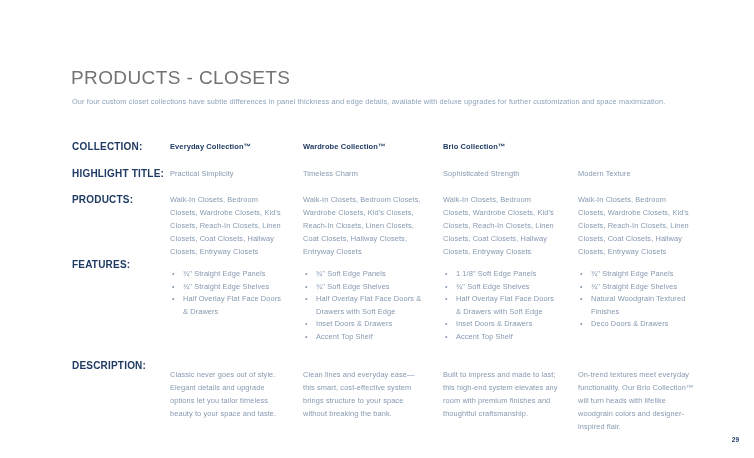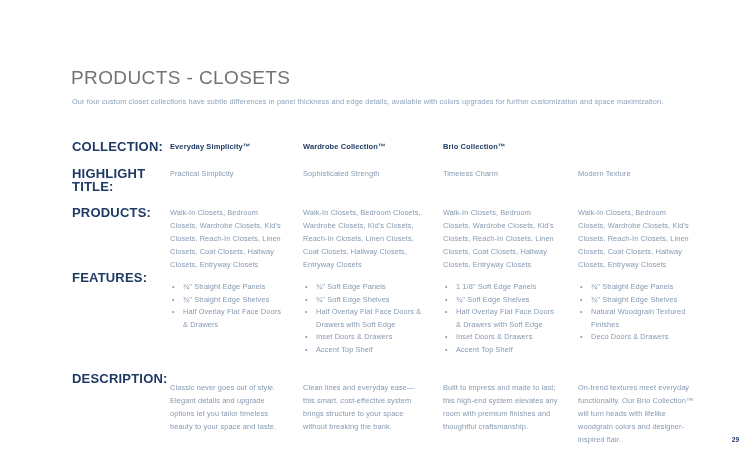--- a/index.html
+++ b/index.html
@@ -21,21 +21,21 @@
   }
   .compare-table{
     position:absolute;left:72px;top:140px;width:660px;
   }
   .row{
     display:grid;
     grid-template-columns:98px 133px 140px 135px 135px;
     align-items:start;
   }
   .label{
-    font-weight:bold;color:#1f3a63;font-size:13px;
+    font-weight:bold;color:#1f3a63;font-size:10px;
     letter-spacing:0.2px;line-height:13px;
   }
   .cell{
     font-size:7.4px;color:#8599b0;line-height:13px;
     padding-right:18px;letter-spacing:0.1px;
   }
   .row-collection{margin-bottom:14px;}
   .row-collection .cell{font-weight:bold;color:#1f3a63;font-size:7.5px;}
   .row-highlight{margin-bottom:13px;}
   .row-products{margin-bottom:0;}
@@ -54,36 +54,36 @@
   .row-description .cell{margin-top:9px;}
   .page-number{
     position:absolute;right:15px;bottom:15px;
     font-size:6.5px;font-weight:bold;color:#1f3a63;
   }
 </style>
 </head>
 <body>
 
 <div class="page-title">PRODUCTS - CLOSETS</div>
-<div class="page-subtitle">Our four custom closet collections have subtle differences in panel thickness and edge details, available with colors upgrades for further customization and space maximization.</div>
+<div class="page-subtitle">Our four custom closet collections have subtle differences in panel thickness and edge details, available with deluxe upgrades for further customization and space maximization.</div>
 
 <div class="compare-table">
 
   <div class="row row-collection">
     <div class="label">COLLECTION:</div>
-    <div class="cell">Everyday Simplicity™</div>
+    <div class="cell">Everyday Collection™</div>
     <div class="cell">Wardrobe Collection™</div>
     <div class="cell">Brio Collection™</div>
   </div>
 
   <div class="row row-highlight">
     <div class="label">HIGHLIGHT TITLE:</div>
     <div class="cell">Practical Simplicity</div>
+    <div class="cell">Timeless Charm</div>
     <div class="cell">Sophisticated Strength</div>
-    <div class="cell">Timeless Charm</div>
     <div class="cell">Modern Texture</div>
   </div>
 
   <div class="row row-products">
     <div class="label">PRODUCTS:</div>
     <div class="cell">Walk-In Closets, Bedroom Closets, Wardrobe Closets, Kid's Closets, Reach-In Closets, Linen Closets, Coat Closets, Hallway Closets, Entryway Closets</div>
     <div class="cell">Walk-In Closets, Bedroom Closets, Wardrobe Closets, Kid's Closets, Reach-In Closets, Linen Closets, Coat Closets, Hallway Closets, Entryway Closets</div>
     <div class="cell">Walk-In Closets, Bedroom Closets, Wardrobe Closets, Kid's Closets, Reach-In Closets, Linen Closets, Coat Closets, Hallway Closets, Entryway Closets</div>
     <div class="cell">Walk-In Closets, Bedroom Closets, Wardrobe Closets, Kid's Closets, Reach-In Closets, Linen Closets, Coat Closets, Hallway Closets, Entryway Closets</div>
   </div>

